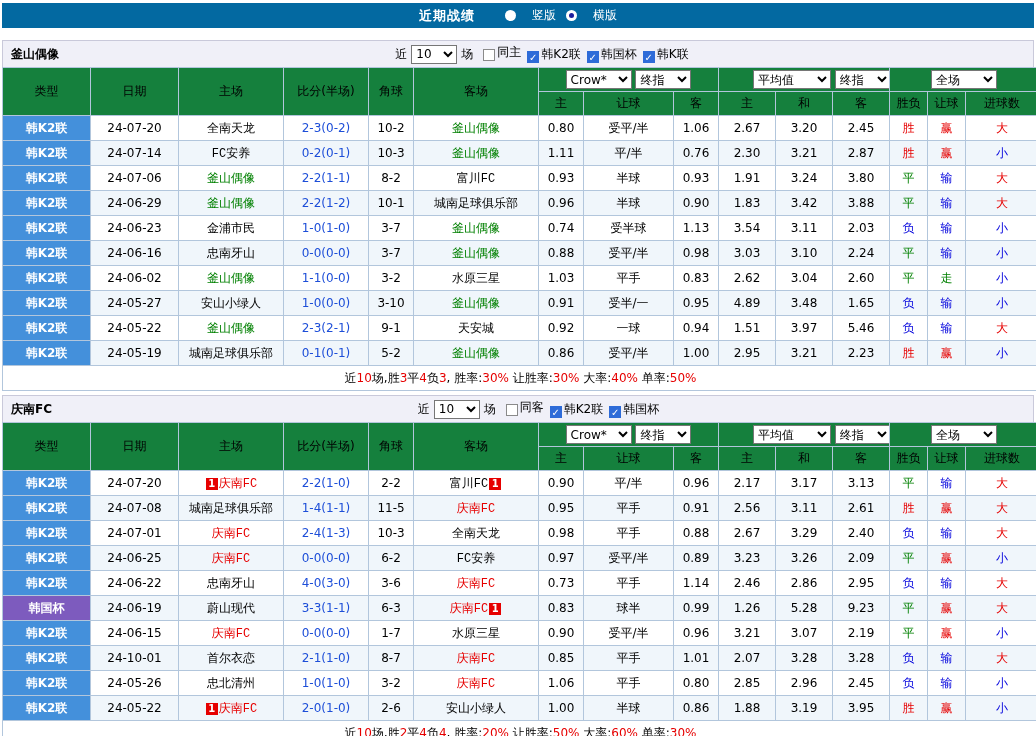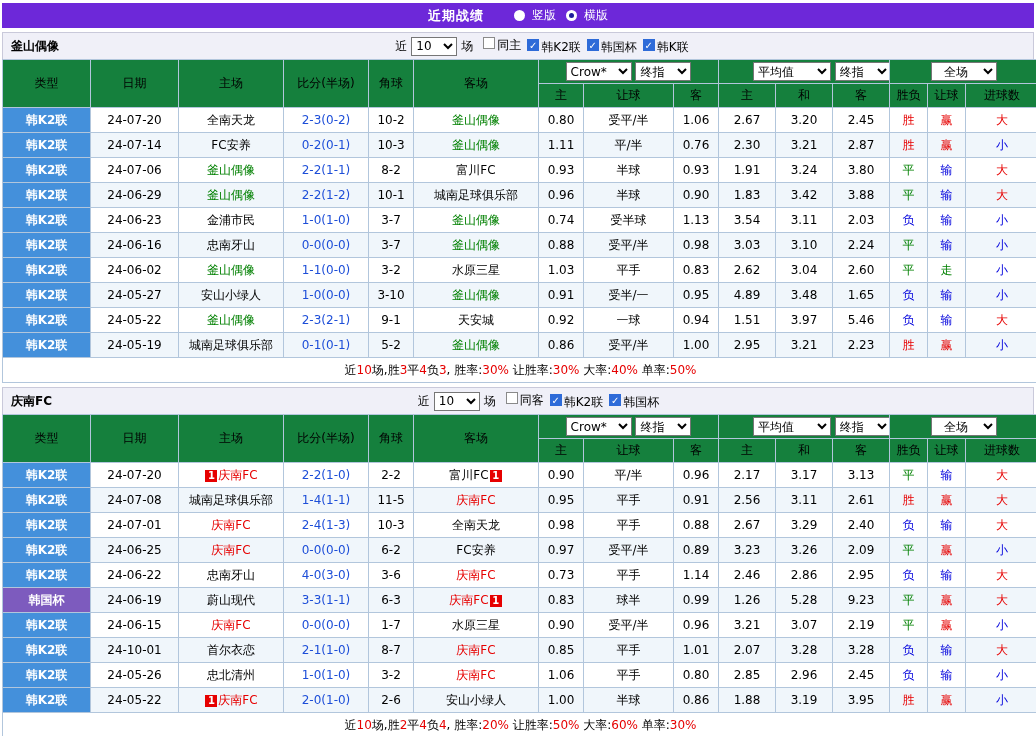--- a/index.html
+++ b/index.html
@@ -1,46 +1,46 @@
 <!DOCTYPE html>
 <html><head>
 <meta charset="utf-8">
 <style>
   *{box-sizing:border-box;}
   html,body{margin:0;padding:0;}
   body{width:1036px;background:#fff;color:#000;font-family:"DejaVu Sans","Liberation Sans",sans-serif;font-size:12px;}
-  .topbar{height:25px;margin:3px 2px 4px;background:#6d28d9;display:flex;align-items:center;justify-content:center;gap:10px;}
+  .topbar{height:25px;margin:3px 2px 12px;background:#0369a1;display:flex;align-items:center;justify-content:center;gap:10px;}
   .tb-title{color:#fff;font-weight:bold;font-size:13px;margin-right:20px;letter-spacing:1px;}
-  .radio-lab{display:inline-flex;align-items:center;gap:7px;color:#fff;cursor:pointer;}
+  .radio-lab{display:inline-flex;align-items:center;gap:16px;color:#fff;cursor:pointer;}
   .radio{width:11px;height:11px;border-radius:50%;background:#fff;display:inline-block;position:relative;}
   .radio.sel::after{content:"";position:absolute;left:3px;top:3px;width:5px;height:5px;border-radius:50%;background:#1E1E9C;}
   .section{margin:0 2px;}
   .section + .section{margin-top:4px;}
   .secbar{height:27px;background:#F0F0F8;border:1px solid #C9C9DA;border-bottom:none;display:flex;align-items:center;padding:0 8px;}
   .team-title{font-weight:bold;}
   .filters{display:flex;align-items:center;gap:4px;margin:0 auto;}
   select{font-family:inherit;font-size:12px;height:19px;border:1px solid #767676;background:#fff;}
   .sel-count{width:46px;}
   .sel-book{width:66px;}
   .sel-stage{width:56px;}
   .sel-avg{width:78px;margin-left:32px;}
-  .sel-full{width:66px;padding-left:8px;}
-  .cblab{display:inline-flex;align-items:flex-start;gap:2px;margin-left:6px;cursor:pointer;}
+  .sel-full{width:66px;}
+  .cblab{display:inline-flex;align-items:flex-end;gap:2px;margin-left:6px;cursor:pointer;}
   .cbx{width:12px;height:12px;border:1px solid #8a8a8a;background:#fff;display:inline-block;font-size:10px;line-height:11px;text-align:center;color:#fff;}
   .cbx.on{background:#2E6BD8;border-color:#2E6BD8;}
   table.grid{width:100%;border-collapse:collapse;table-layout:fixed;}
   .grid th,.grid td{border:1px solid #B2C6DC;text-align:center;padding:0 2px;overflow:hidden;white-space:nowrap;}
   .grid thead th{background:#15803d;font-weight:normal;height:24px;}
   .grid tbody td{height:25px;}
   .grid td.lt{color:#fff;font-weight:bold;}
   .grid td.lt-k2{background:#4490DB;}
   .grid td.lt-cup{background:#7D5BBE;}
   tr.alt td{background:#F0F6FB;}
   .score{color:#1d4ed8;}
-  .team{cursor:pointer;}
+  .team{cursor:pointer;font-family:Liberation Mono, monospace;}
   .c-green{color:#008000;}
   .c-red{color:#E60000;}
   .res-r{color:#E60000;}
   .res-g{color:#008000;}
   .res-b{color:#0000DD;}
   .badge{display:inline-block;background:#E60000;color:#fff;width:12px;height:12px;line-height:12px;font-size:10px;font-weight:bold;text-align:center;margin:0 1px;}
   tfoot td.summary{height:25px;background:#fff;}
   .summary .red{color:#E60000;}
 </style>
 </head>

